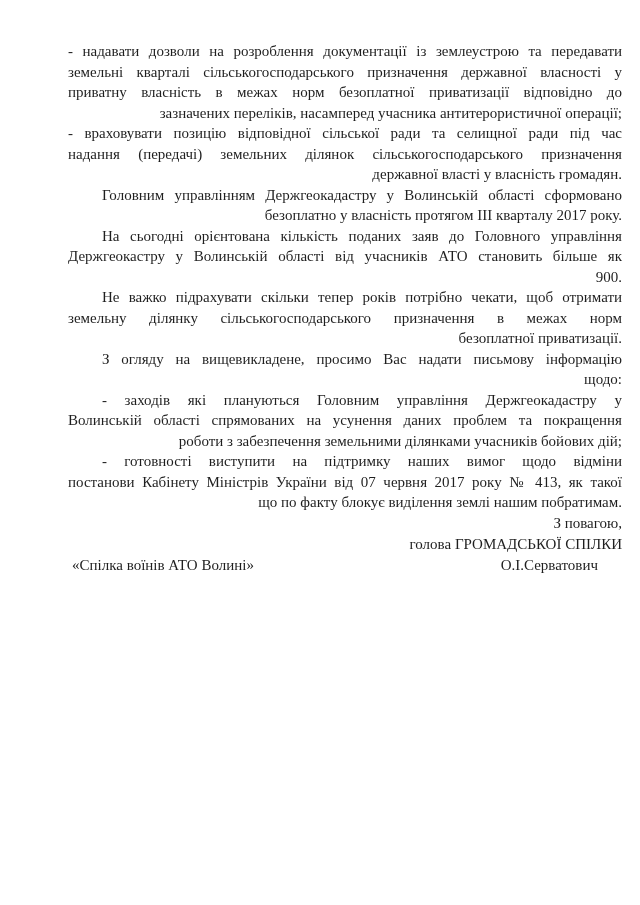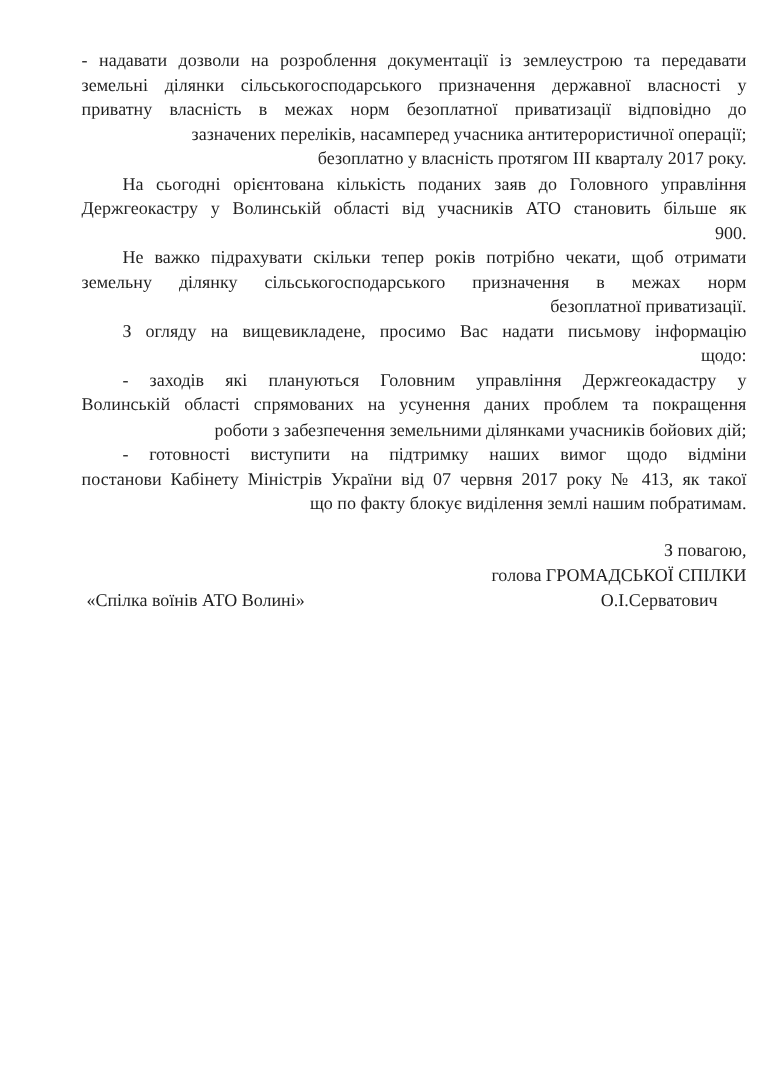--- a/index.html
+++ b/index.html
@@ -32,21 +32,21 @@
     text-align: right;
   }
   .line.fill {
     text-align: justify;
     text-align-last: justify;
   }
   .line.indent {
     text-indent: 34px;
   }
   .closing {
-    margin-top: 18px;
+    margin-top: 0;
   }
   .closing .line {
     line-height: 21px;
     height: 21px;
   }
   .closing-row {
     display: flex;
     justify-content: space-between;
     align-items: baseline;
   }
@@ -59,25 +59,31 @@
   }
 </style>
 </head>
 <body>
 
 <div class="page">
   <div class="letter-body">
 
     <div class="paragraph">
         <div class="line fill">- надавати дозволи на розроблення документації із землеустрою та передавати</div>
-        <div class="line fill">земельні ділянки сільськогосподарського призначення державної власності у</div>
+        <div class="line fill">земельні кварталі сільськогосподарського призначення державної власності у</div>
         <div class="line fill">приватну власність в межах норм безоплатної приватизації відповідно до</div>
         <div class="line">зазначених переліків, насамперед учасника антитерористичної операції;</div>
       </div>
       <div class="paragraph">
+        <div class="line fill">- враховувати позицію відповідної сільської ради та селищної ради під час</div>
+        <div class="line fill">надання (передачі) земельних ділянок сільськогосподарського призначення</div>
+        <div class="line">державної власті у власність громадян.</div>
+      </div>
+      <div class="paragraph">
+        <div class="line fill indent">Головним управлінням Держгеокадастру у Волинській області сформовано</div>
         <div class="line">безоплатно у власність протягом III кварталу 2017 року.</div>
       </div>
       <div class="paragraph">
         <div class="line fill indent">На сьогодні орієнтована кількість поданих заяв до Головного управління</div>
         <div class="line fill">Держгеокастру у Волинській області від учасників АТО становить більше як</div>
         <div class="line">900.</div>
       </div>
       <div class="paragraph">
         <div class="line fill indent">Не важко підрахувати скільки тепер років потрібно чекати, щоб отримати</div>
         <div class="line fill">земельну ділянку сільськогосподарського призначення в межах норм</div>

